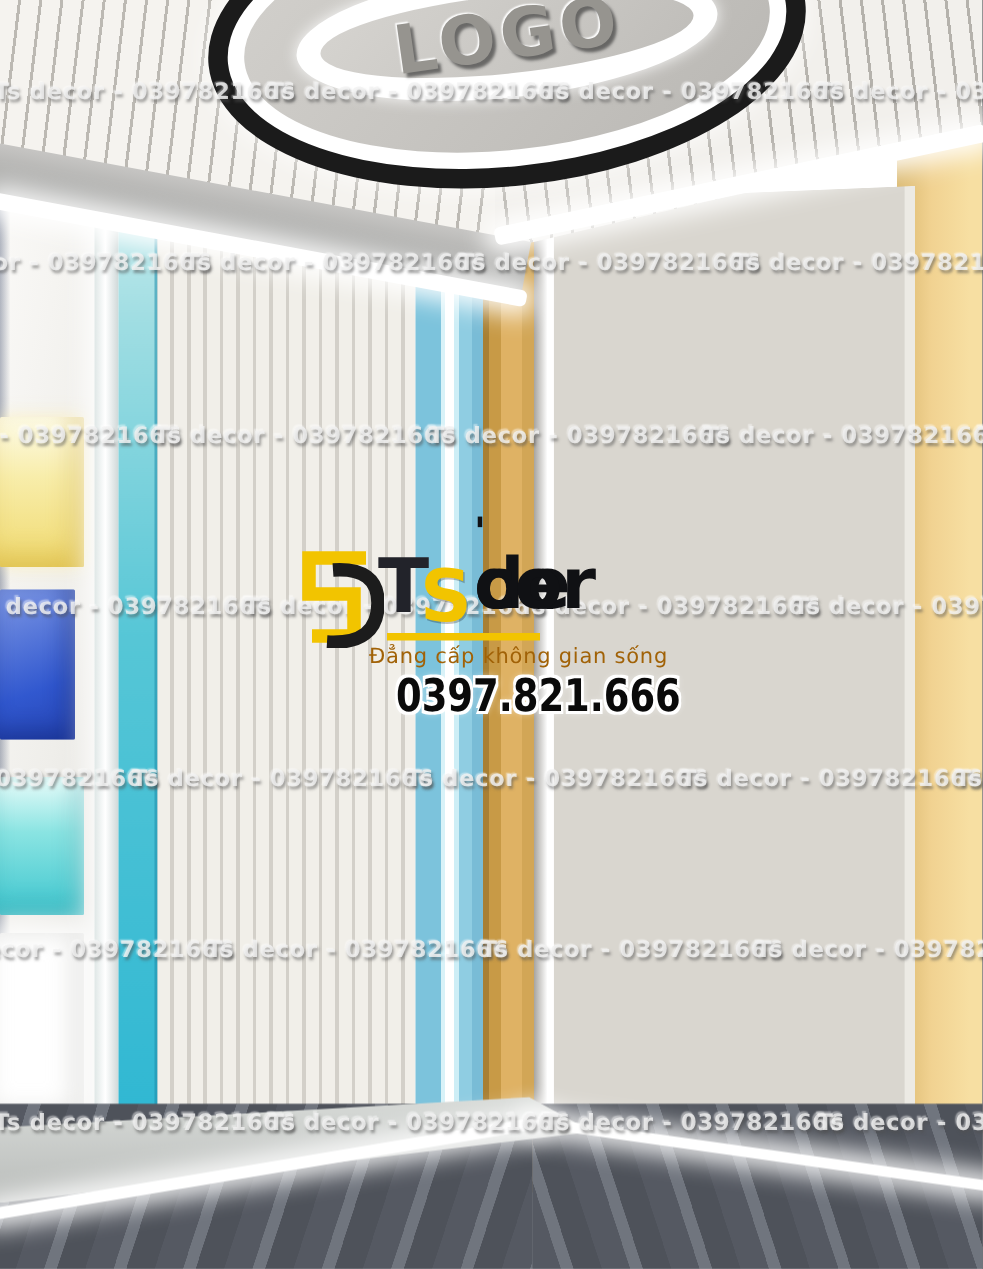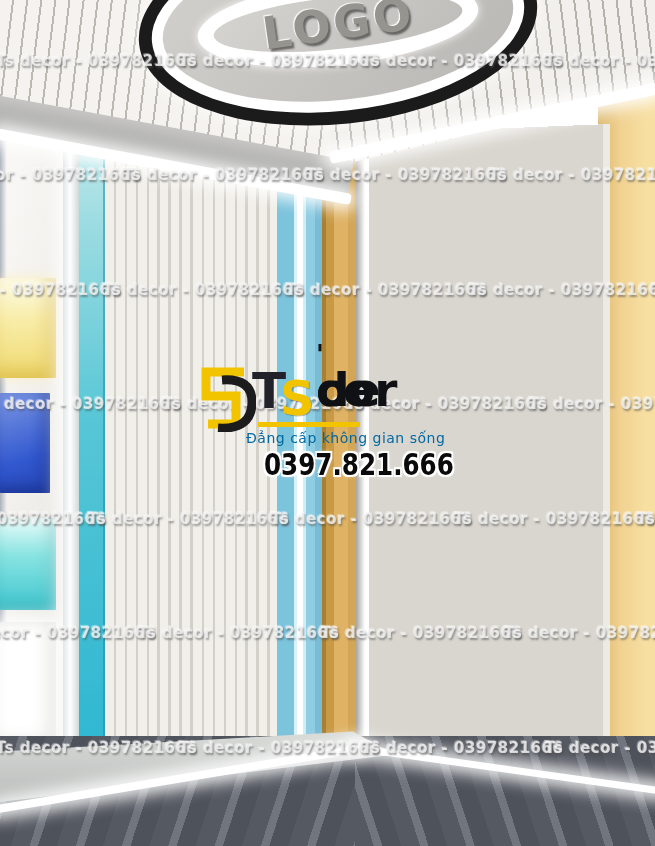--- a/index.html
+++ b/index.html
@@ -119,21 +119,21 @@
 
   
   .brand{left:192px;top:360px;width:290px;height:125px;z-index:9;}
   .brand svg{position:absolute;}
   .brand .letter-t{left:60px;top:2px;font-size:50px;font-weight:800;color:#22232a;}
   .brand .letter-s{left:88px;top:10px;font-size:48px;font-weight:800;color:var(--accent,#f2c400);
      text-shadow:1px 1px 0 rgba(0,0,0,.25);}
   .brand .name{left:124px;top:2px;font-size:47px;font-weight:800;color:#101114;letter-spacing:-1px;}
   .brand .name .tick{position:relative;top:-22px;font-size:26px;}
   .brand .underline{left:66px;top:62px;width:102px;height:5px;background:var(--accent,#f2c400);}
-  .brand .tagline{left:54px;top:70px;width:236px;font-size:14px;color:#0369a1;letter-spacing:.5px;}
+  .brand .tagline{left:54px;top:70px;width:236px;font-size:14px;color:#a16207;letter-spacing:.5px;}
   .brand .phone{left:72px;top:87px;font-size:30px;font-weight:800;color:#0a0a0a;
      transform:scaleX(.82);transform-origin:left center;white-space:nowrap;
      text-shadow:-2px -2px 0 #fff,2px -2px 0 #fff,-2px 2px 0 #fff,2px 2px 0 #fff,0 0 6px #fff;}
 
   
   .price{left:508px;top:786px;width:140px;z-index:9;font-family:"Liberation Serif","DejaVu Serif",serif;
      font-size:41px;font-weight:700;color:#12121a;}
 </style>
 </head>
 <body>

